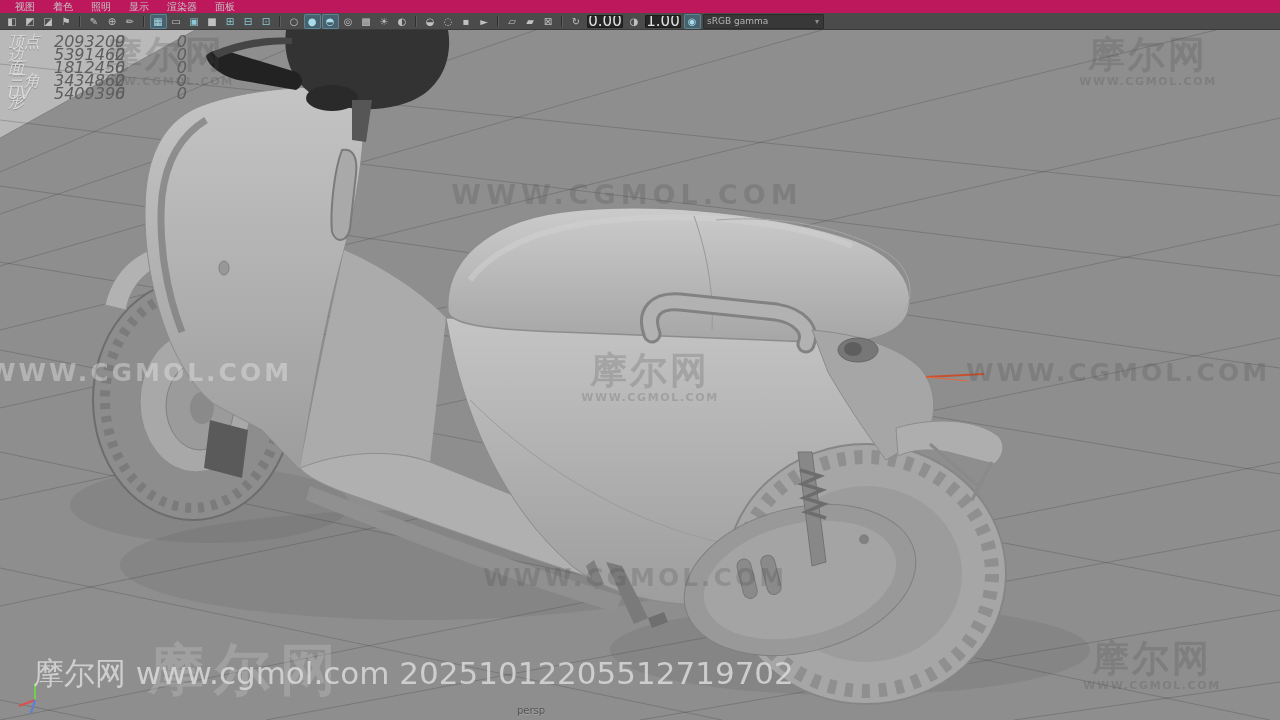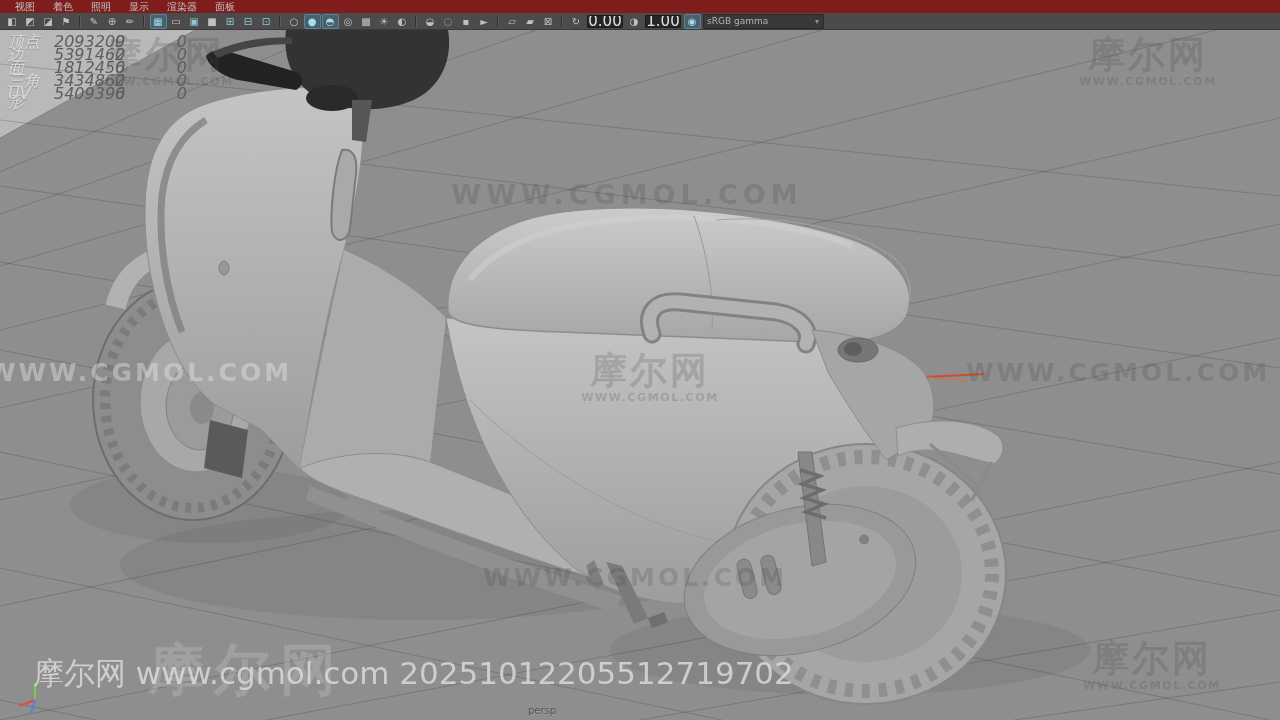--- a/index.html
+++ b/index.html
@@ -1,19 +1,19 @@
 <!DOCTYPE html>
 <html><head>
 <meta charset="utf-8">
 <style>
   html,body{margin:0;padding:0;background:#222;}
   .page{position:relative;width:1280px;height:720px;overflow:hidden;background:#8e8e8e;
         font-family:"DejaVu Sans","Liberation Sans",sans-serif;-webkit-user-select:none;user-select:none;}
   
-  .menubar{position:absolute;top:0;left:0;width:1280px;height:13px;background:#7f1d1d;z-index:50;
+  .menubar{position:absolute;top:0;left:0;width:1280px;height:13px;background:#be185d;z-index:50;
            display:flex;align-items:center;padding-left:6px;box-sizing:border-box;}
   .menu-item{font-size:10px;color:#c3c3c3;padding:0 9px;line-height:13px;cursor:default;white-space:nowrap;}
   .toolbar{position:absolute;top:13px;left:0;width:1280px;height:17px;background:#4b4b4b;z-index:50;
            display:flex;align-items:center;padding:0 3px;box-sizing:border-box;border-bottom:1px solid #3a3a3a;}
   .tb-icon{width:17px;height:15px;margin:0 0.5px;font-size:10px;line-height:15px;text-align:center;
            color:#c0c0c0;border-radius:2px;cursor:default;overflow:hidden;}
   .tb-icon.active{background:#47616e;color:#a9dcea;box-shadow:inset 0 0 0 1px #5d8494;}
   .tb-icon.teal{color:#8ec9d8;}
   .tb-sep{width:1px;height:11px;background:#303030;border-right:1px solid #5d5d5d;margin:0 4px;}
   .tb-field{width:34px;height:11px;background:#262626;border:1px solid #1c1c1c;border-radius:1px;
@@ -25,21 +25,21 @@
   .viewport{position:absolute;top:30px;left:0;width:1280px;height:690px;z-index:1;}
   .layer{position:absolute;top:0;left:0;pointer-events:none;}
   
   .hud{position:absolute;top:32px;left:8px;z-index:40;pointer-events:none;}
   .hud-row{display:flex;height:13px;font-size:16px;font-style:italic;}
   .hud-label{width:46px;color:#dcdcdc;text-shadow:0 1px 1px rgba(0,0,0,0.25);}
   .hud-val{width:61px;color:#5e5e5e;}
   .hud-sel{width:10px;text-align:right;color:#5e5e5e;}
   .hud-comp{width:62px;text-align:right;color:#5e5e5e;}
   
-  .cam-label{position:absolute;left:16px;bottom:4px;width:1052px;text-align:center;font-size:10px;
+  .cam-label{position:absolute;left:5px;bottom:4px;width:1052px;text-align:center;font-size:10px;
              color:#545454;text-shadow:0 1px 0 rgba(255,255,255,0.2);z-index:40;pointer-events:none;}
   
   .wm{position:absolute;transform:translate(-50%,-50%);text-align:center;pointer-events:none;font-weight:bold;white-space:nowrap;}
   .wm .logo{font-size:37px;letter-spacing:3px;line-height:1;}
   .wm .url{font-size:11px;letter-spacing:1.6px;margin-top:2px;}
   .wm.url-only{font-size:25px;letter-spacing:3px;}
   .wm.url-big{font-size:27px;letter-spacing:5px;}
   .wm.dark{color:rgba(72,72,72,0.22);}
   .wm.light{color:rgba(238,238,238,0.38);}
   .wm-bottom{position:absolute;left:33px;top:653px;font-size:31px;color:rgba(222,222,222,0.8);

